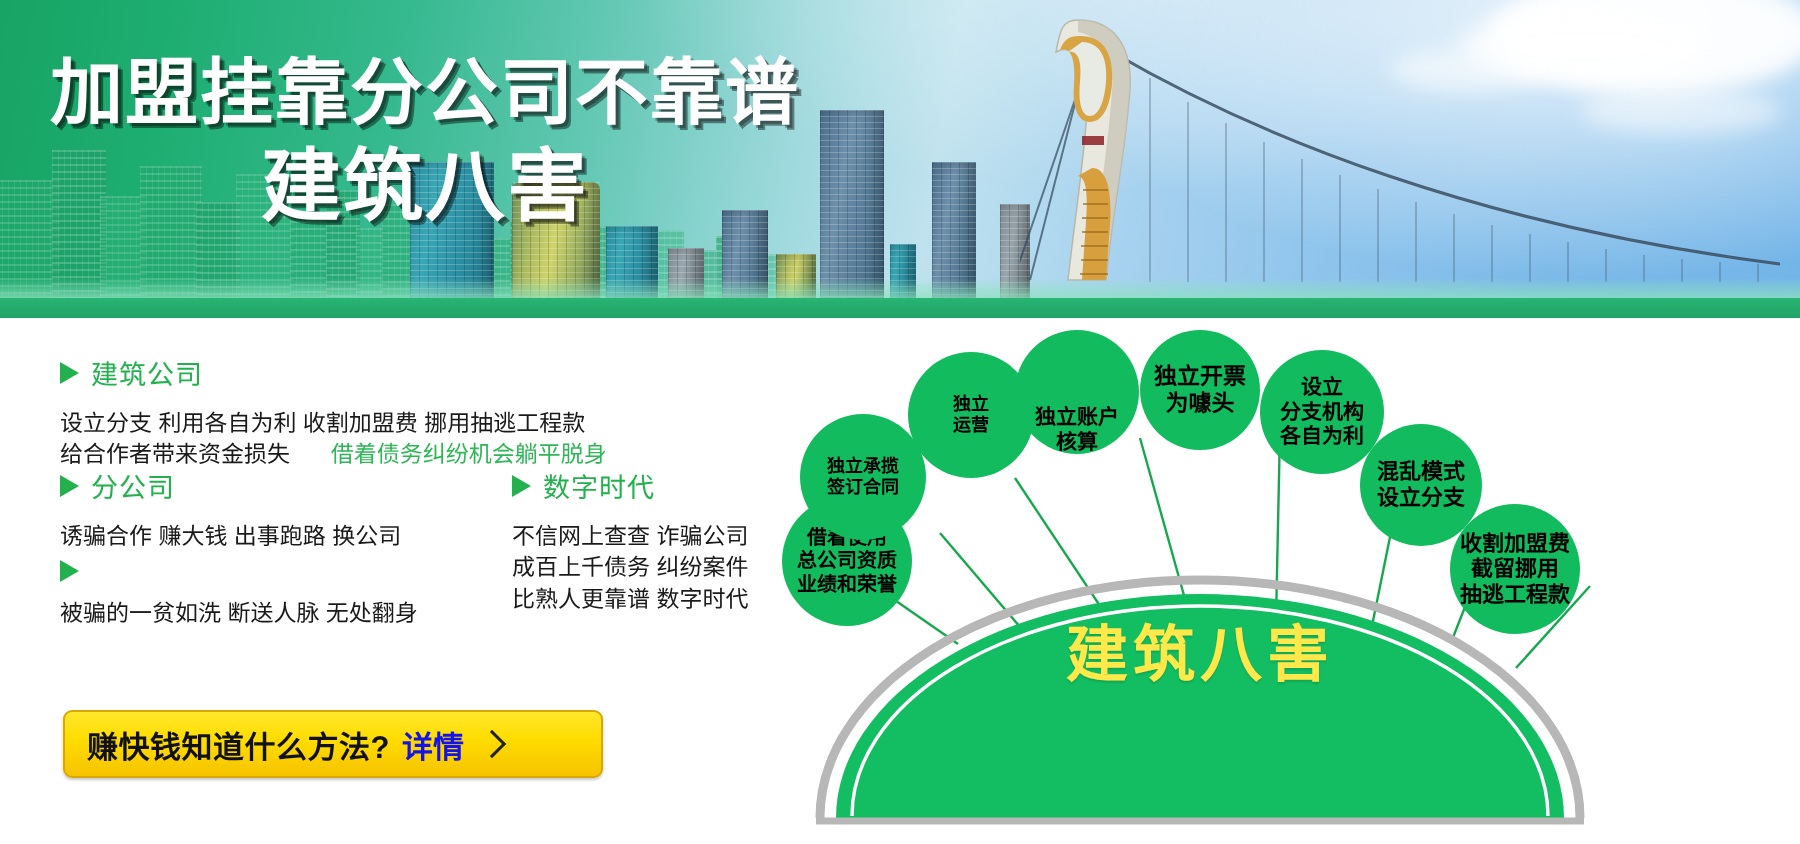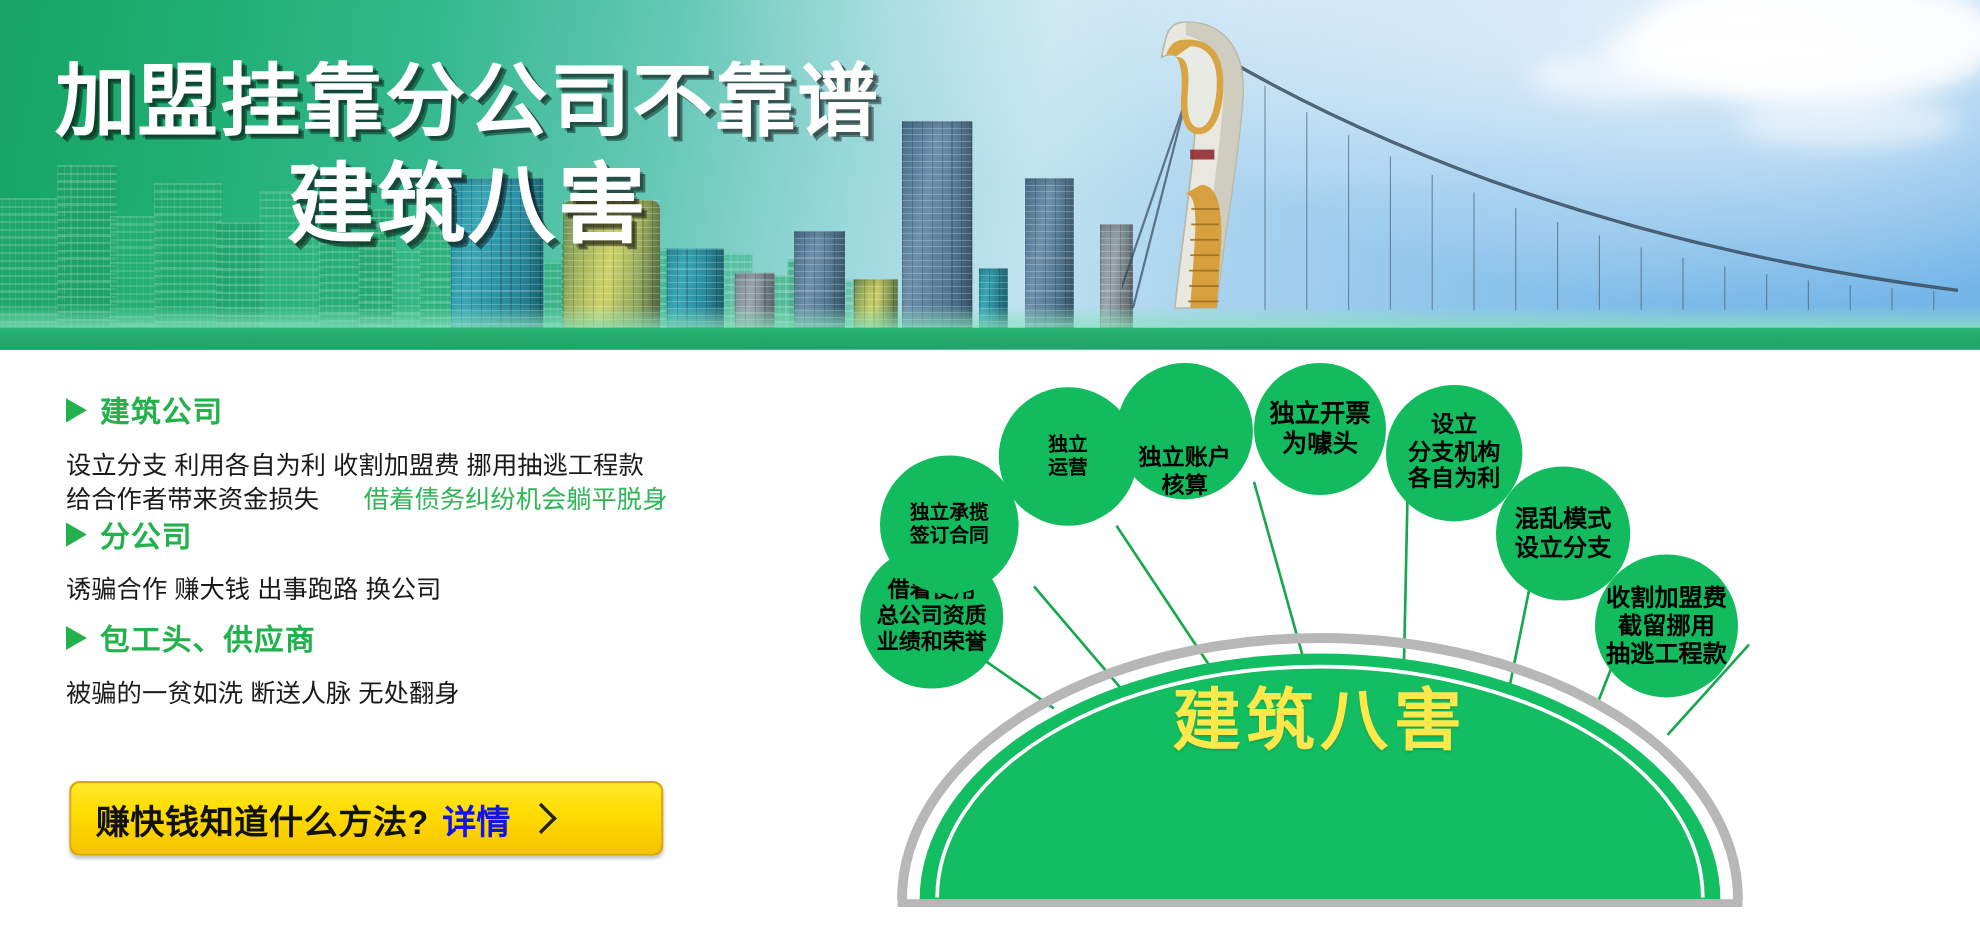--- a/index.html
+++ b/index.html
@@ -116,21 +116,21 @@
   .sec{position:absolute;}
   .sec-head{display:flex;align-items:center;gap:12px;}
   .tri{
     width:0;height:0;
     border-left:19px solid #22b14c;
     border-top:11px solid transparent;
     border-bottom:11px solid transparent;
     flex:0 0 auto;
   }
   .sec-title{
-    color:#22b14c;font-size:27px;font-weight:bold;letter-spacing:1px;white-space:nowrap;
+    color:#22b14c;font-size:27px;font-weight:normal;letter-spacing:1px;white-space:nowrap;
   }
   .sec-body{
     margin-top:16px;color:#1a1a1a;font-size:23px;line-height:1.36;white-space:nowrap;
   }
   .sec-body .accent{color:#2fb757;}
 
   
   .cta{
     position:absolute;left:63px;top:392px;
     width:536px;height:64px;
@@ -331,27 +331,37 @@
         <span class="sec-title">分公司</span>
       </div>
       <div class="sec-body">
         <div>诱骗合作 赚大钱    出事跑路 换公司</div>
       </div>
     </div>
 
     <div class="sec" style="left:60px;top:242px;">
       <div class="sec-head">
         <span class="tri"></span>
-        <span class="sec-title">包工头、供应商</span>
       </div>
       <div class="sec-body">
         <div>被骗的一贫如洗  断送人脉  无处翻身</div>
       </div>
     </div>
 
+    <div class="sec" style="left:512px;top:148px;">
+      <div class="sec-head">
+        <span class="tri"></span>
+        <span class="sec-title">数字时代</span>
+      </div>
+      <div class="sec-body">
+        <div>不信网上查查 诈骗公司</div>
+        <div>成百上千债务 纠纷案件</div>
+        <div>比熟人更靠谱 数字时代</div>
+      </div>
+    </div>
 
     <div class="cta">
       <span class="cta-main">赚快钱知道什么方法?</span>
       <span class="cta-more">详情</span>
       <span class="cta-chev"></span>
     </div>
   </div>
 
   <div class="diagram">
 

